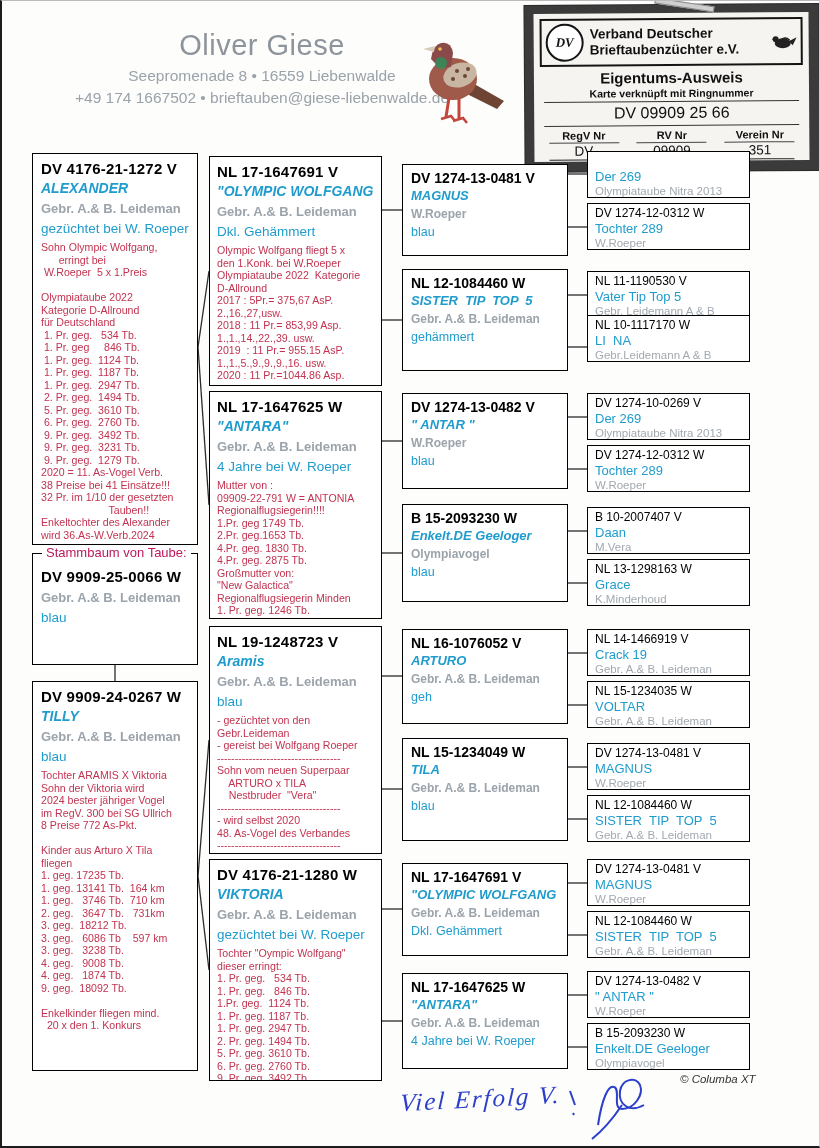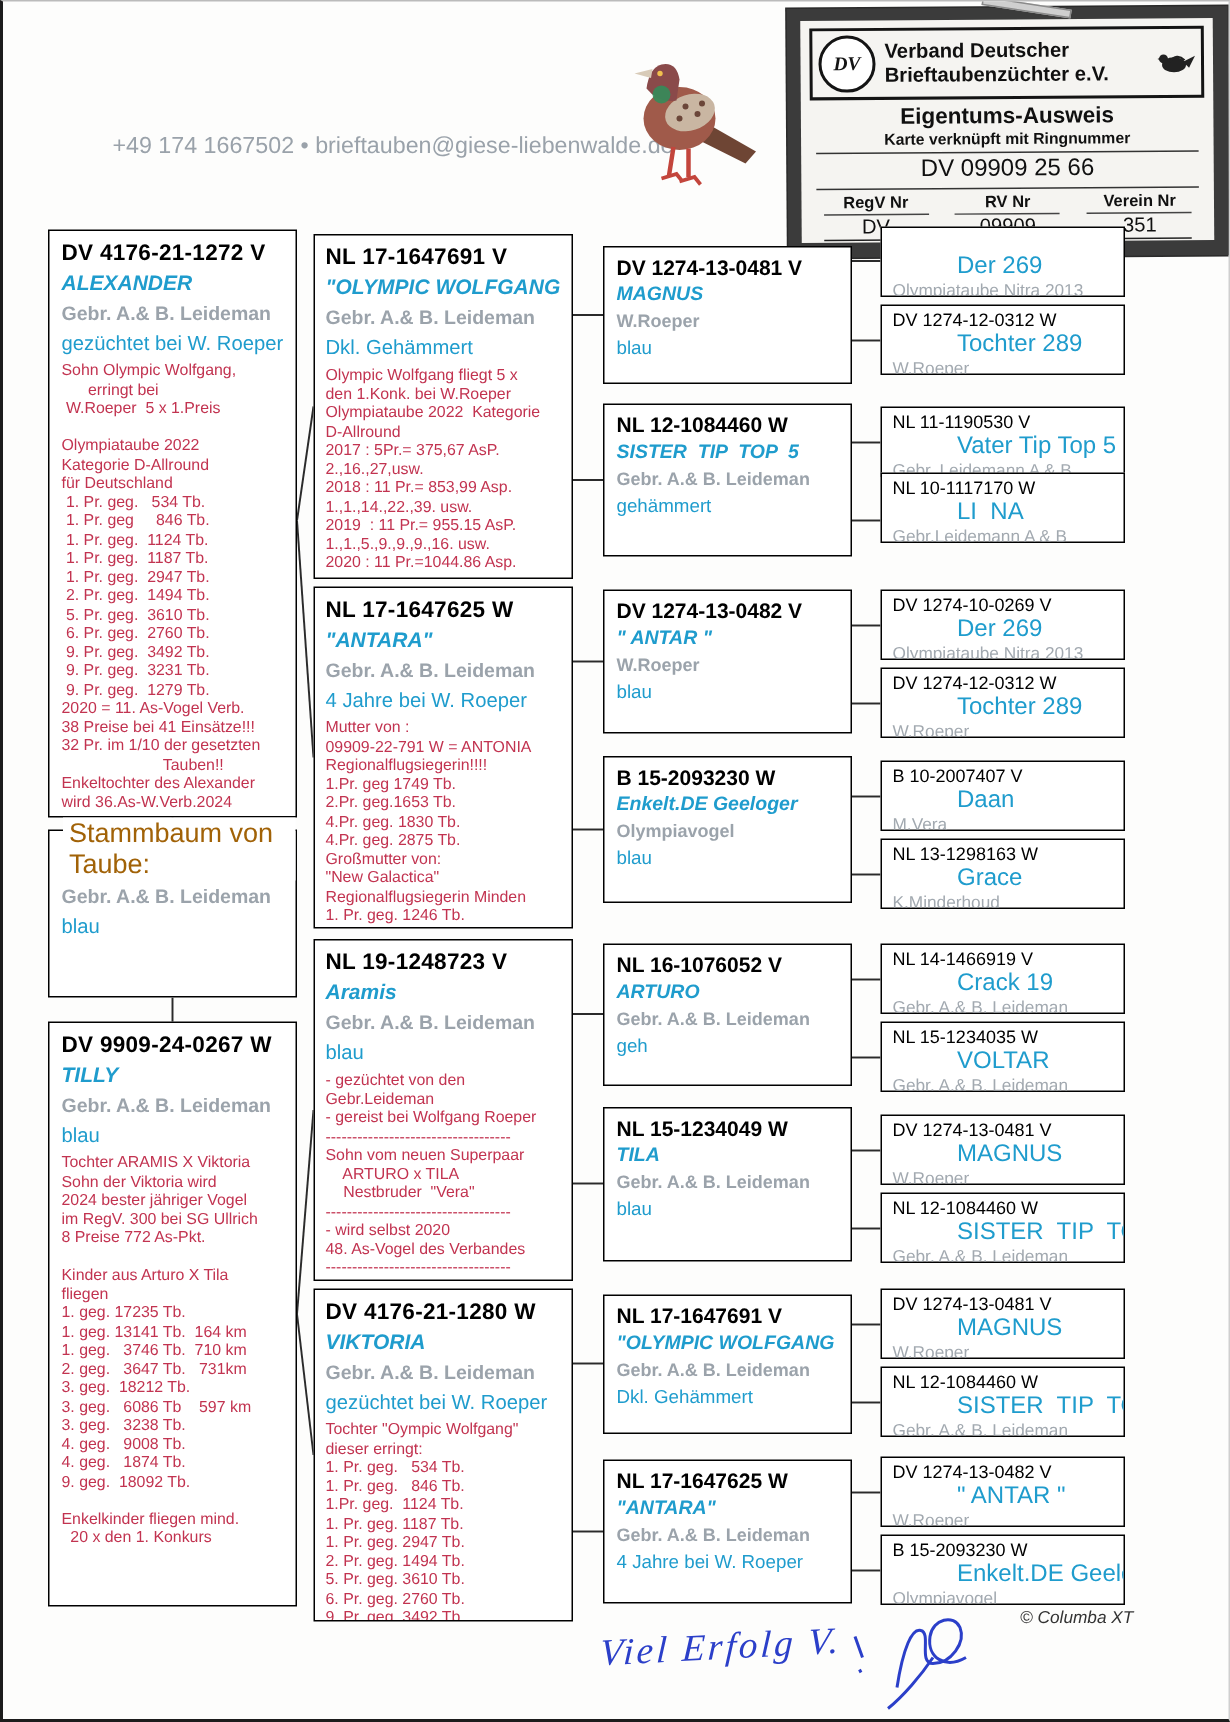--- a/index.html
+++ b/index.html
@@ -51,26 +51,26 @@
   .ring{font-weight:bold;font-size:15px;color:#000;letter-spacing:.2px;white-space:pre;}
   .name{font-weight:bold;font-style:italic;font-size:14px;color:#1f9ccd;margin-top:3px;white-space:pre;}
   .breeder{font-weight:bold;font-size:13px;color:#9ba3ab;margin-top:5px;}
   .cline{font-size:13.5px;color:#1f9ccd;margin-top:5px;}
   .notes{font-size:10.6px;line-height:1.18;color:#c23350;margin-top:5px;white-space:pre;}
   .g3ring{font-weight:bold;font-size:14px;color:#000;white-space:pre;}
   .g3name{font-weight:bold;font-style:italic;font-size:13px;color:#1f9ccd;margin-top:2px;white-space:pre;}
   .g3breeder{font-weight:bold;font-size:12px;color:#9ba3ab;margin-top:4px;}
   .g3cline{font-size:12.5px;color:#1f9ccd;margin-top:4px;}
   .g4ring{font-size:12px;color:#000;height:14px;white-space:pre;}
-  .g4name{font-size:16px;color:#1f9ccd;margin-top:1px;white-space:pre;margin-left:43px;}
+  .g4name{font-size:13px;color:#1f9ccd;margin-top:1px;white-space:pre;}
   .g4sub{font-size:11.5px;color:#a2a9b0;margin-top:1px;}
   .subject-box{position:absolute;left:30px;top:552px;width:166px;height:112px;
                border:1.6px solid #000;background:#fff;box-sizing:border-box;padding:14px 8px 6px;}
   .subject-legend{position:absolute;left:9px;top:-9px;background:#fff;padding:0 4px;
-                  font-size:18px;color:#a16207;}
+                  font-size:13px;color:#be185d;}
 
   
   .copyright{position:absolute;left:678px;top:1072px;font-size:11.5px;color:#333;font-style:italic;}
   .handwriting{position:absolute;left:398px;top:1084px;font:italic 25px "Liberation Serif",serif;
                color:#2b3fc9;letter-spacing:2px;transform:rotate(-3deg) skewX(-6deg);}
 </style>
 </head>
 <body>
 
 <div class="page">
@@ -107,20 +107,22 @@
         <path d="M566,934 L585,934"></path>
       <path d="M566,994 L585,994"></path>
         <path d="M566,1046 L585,1046"></path>
     </g>
     <g stroke="#2b3fc9" stroke-width="2" fill="none">
       <path d="M568,1090 l5,14 m-2,8 l1,2"></path>
       <path d="M596,1124 c4,-26 10,-40 16,-38 c7,2 -2,22 8,22 c12,0 22,-14 18,-24 c-4,-9 -18,-6 -20,6 c-2,14 10,22 24,14 m-52,34 c10,-8 22,-22 30,-34"></path>
     </g>
   </svg>
 
+  <div class="h-name">Oliver Giese</div>
+  <div class="h-addr">Seepromenade 8 • 16559 Liebenwalde</div>
   <div class="h-contact">+49 174 1667502 • brieftauben@giese-liebenwalde.de</div>
 
   <svg class="pigeon-art" width="100" height="118" viewBox="0 0 100 118">
     <polygon points="62,62 97,82 90,90 58,74" fill="#6e4534"></polygon>
     <ellipse cx="46" cy="60" rx="24" ry="21" fill="#a05a4a"></ellipse>
     <ellipse cx="53" cy="56" rx="17" ry="12" fill="#c9b6a2" transform="rotate(-18 53 56)"></ellipse>
     <circle cx="50" cy="52" r="2" fill="#6b4639"></circle>
       <circle cx="58" cy="57" r="2" fill="#6b4639"></circle>
     <circle cx="46" cy="60" r="2" fill="#6b4639"></circle>
       <circle cx="61" cy="50" r="2" fill="#6b4639"></circle>

